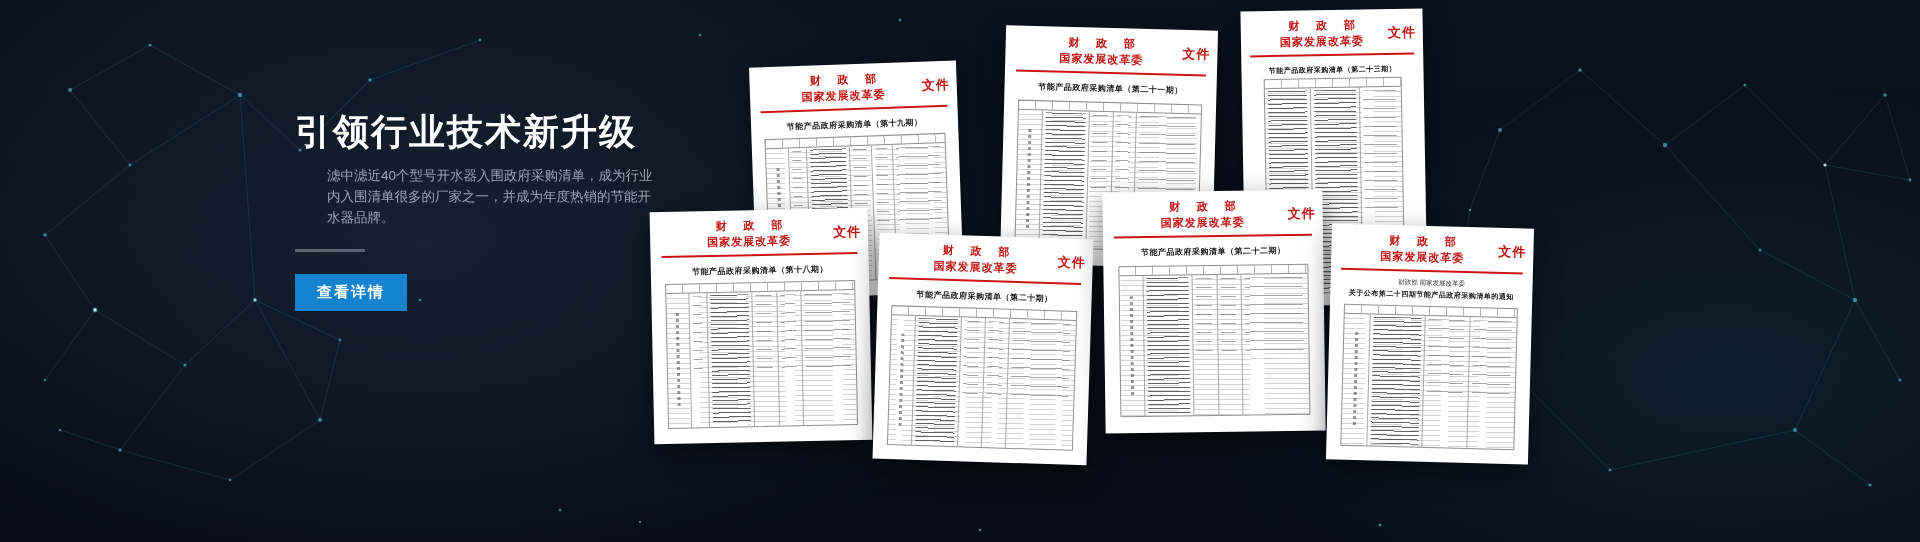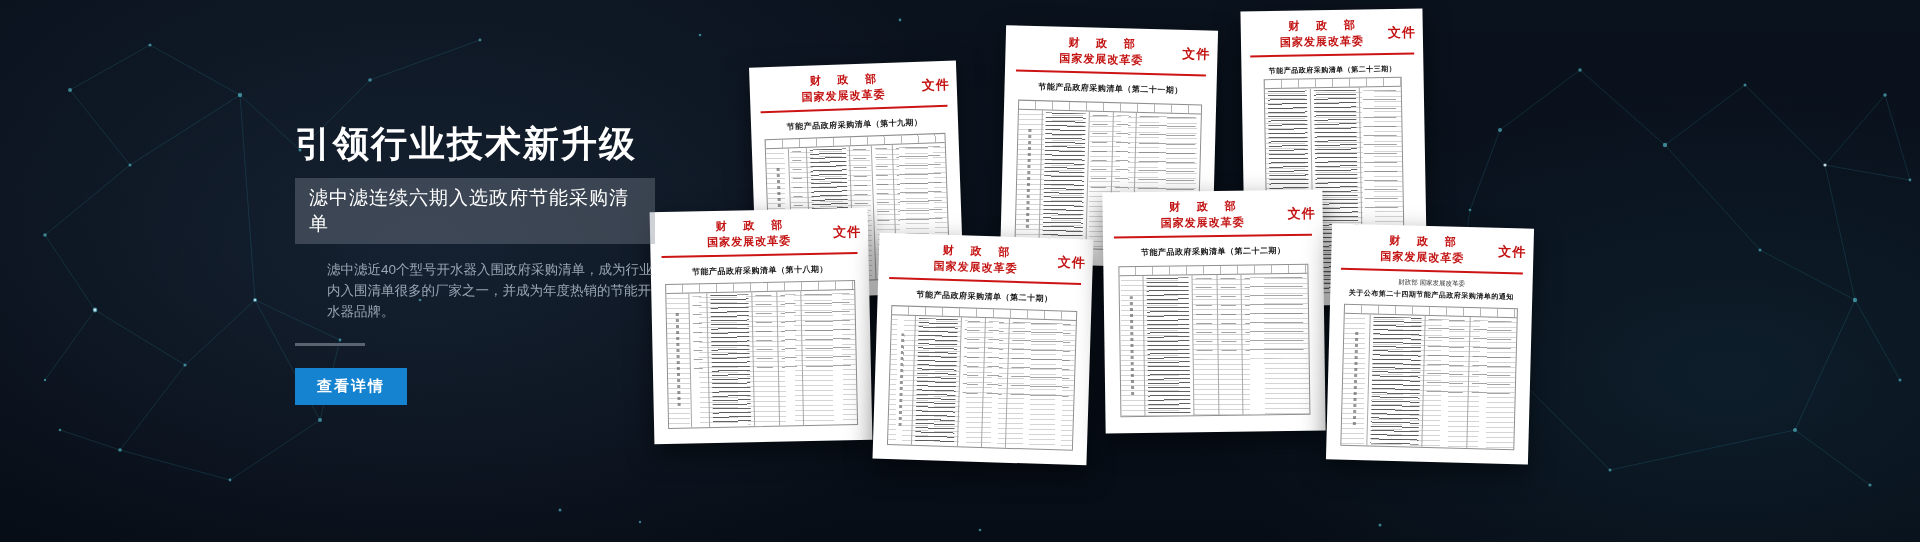--- a/index.html
+++ b/index.html
@@ -32,21 +32,21 @@
     color: #fff;
     z-index: 3;
   }
   .hero-title {
     font-size: 36px;
     font-weight: bold;
     color: #ffffff;
     line-height: 1.0;
   }
   .hero-title.l1 { letter-spacing: 9px; }
-  .hero-title.l2 { letter-spacing: 2px; margin-top: 24px; }
+  .hero-title.l2 { letter-spacing: 2px; margin-top: 12px; }
   .hero-badge {
     display: inline-block;
     margin-top: 16px;
     padding: 7px 14px;
     background: rgba(125, 135, 148, 0.38);
     color: #ffffff;
     font-size: 19px;
     letter-spacing: 1px;
   }
   .hero-desc {
@@ -257,23 +257,20 @@
     </g>
     <g fill="#dff4fb" fill-opacity="0.85">
       <circle cx="95" cy="310" r="1.4"></circle>
         <circle cx="1825" cy="165" r="1.6"></circle>
         <circle cx="255" cy="300" r="1.1"></circle>
     </g>
   </svg>
 
   <div class="hero">
     <div class="hero-title l2">引领行业技术新升级</div>
-    <div>
-      <span class="hero-badge">滤中滤连续六期入选政府节能采购清单</span>
-    </div>
     <div class="hero-desc">滤中滤近40个型号开水器入围政府采购清单，成为行业内入围清单很多的厂家之一，并成为年度热销的节能开水器品牌。</div>
     <div class="hero-divider"></div>
     <div>
       <button class="hero-cta">查看详情</button>
     </div>
   </div>
 
   <div class="doc" style="left:753px; top:64px; width:207px; height:232px; transform:rotate(-2deg); z-index:1;">
     <div class="doc-head">
       <div class="lh1">财 政 部</div>

